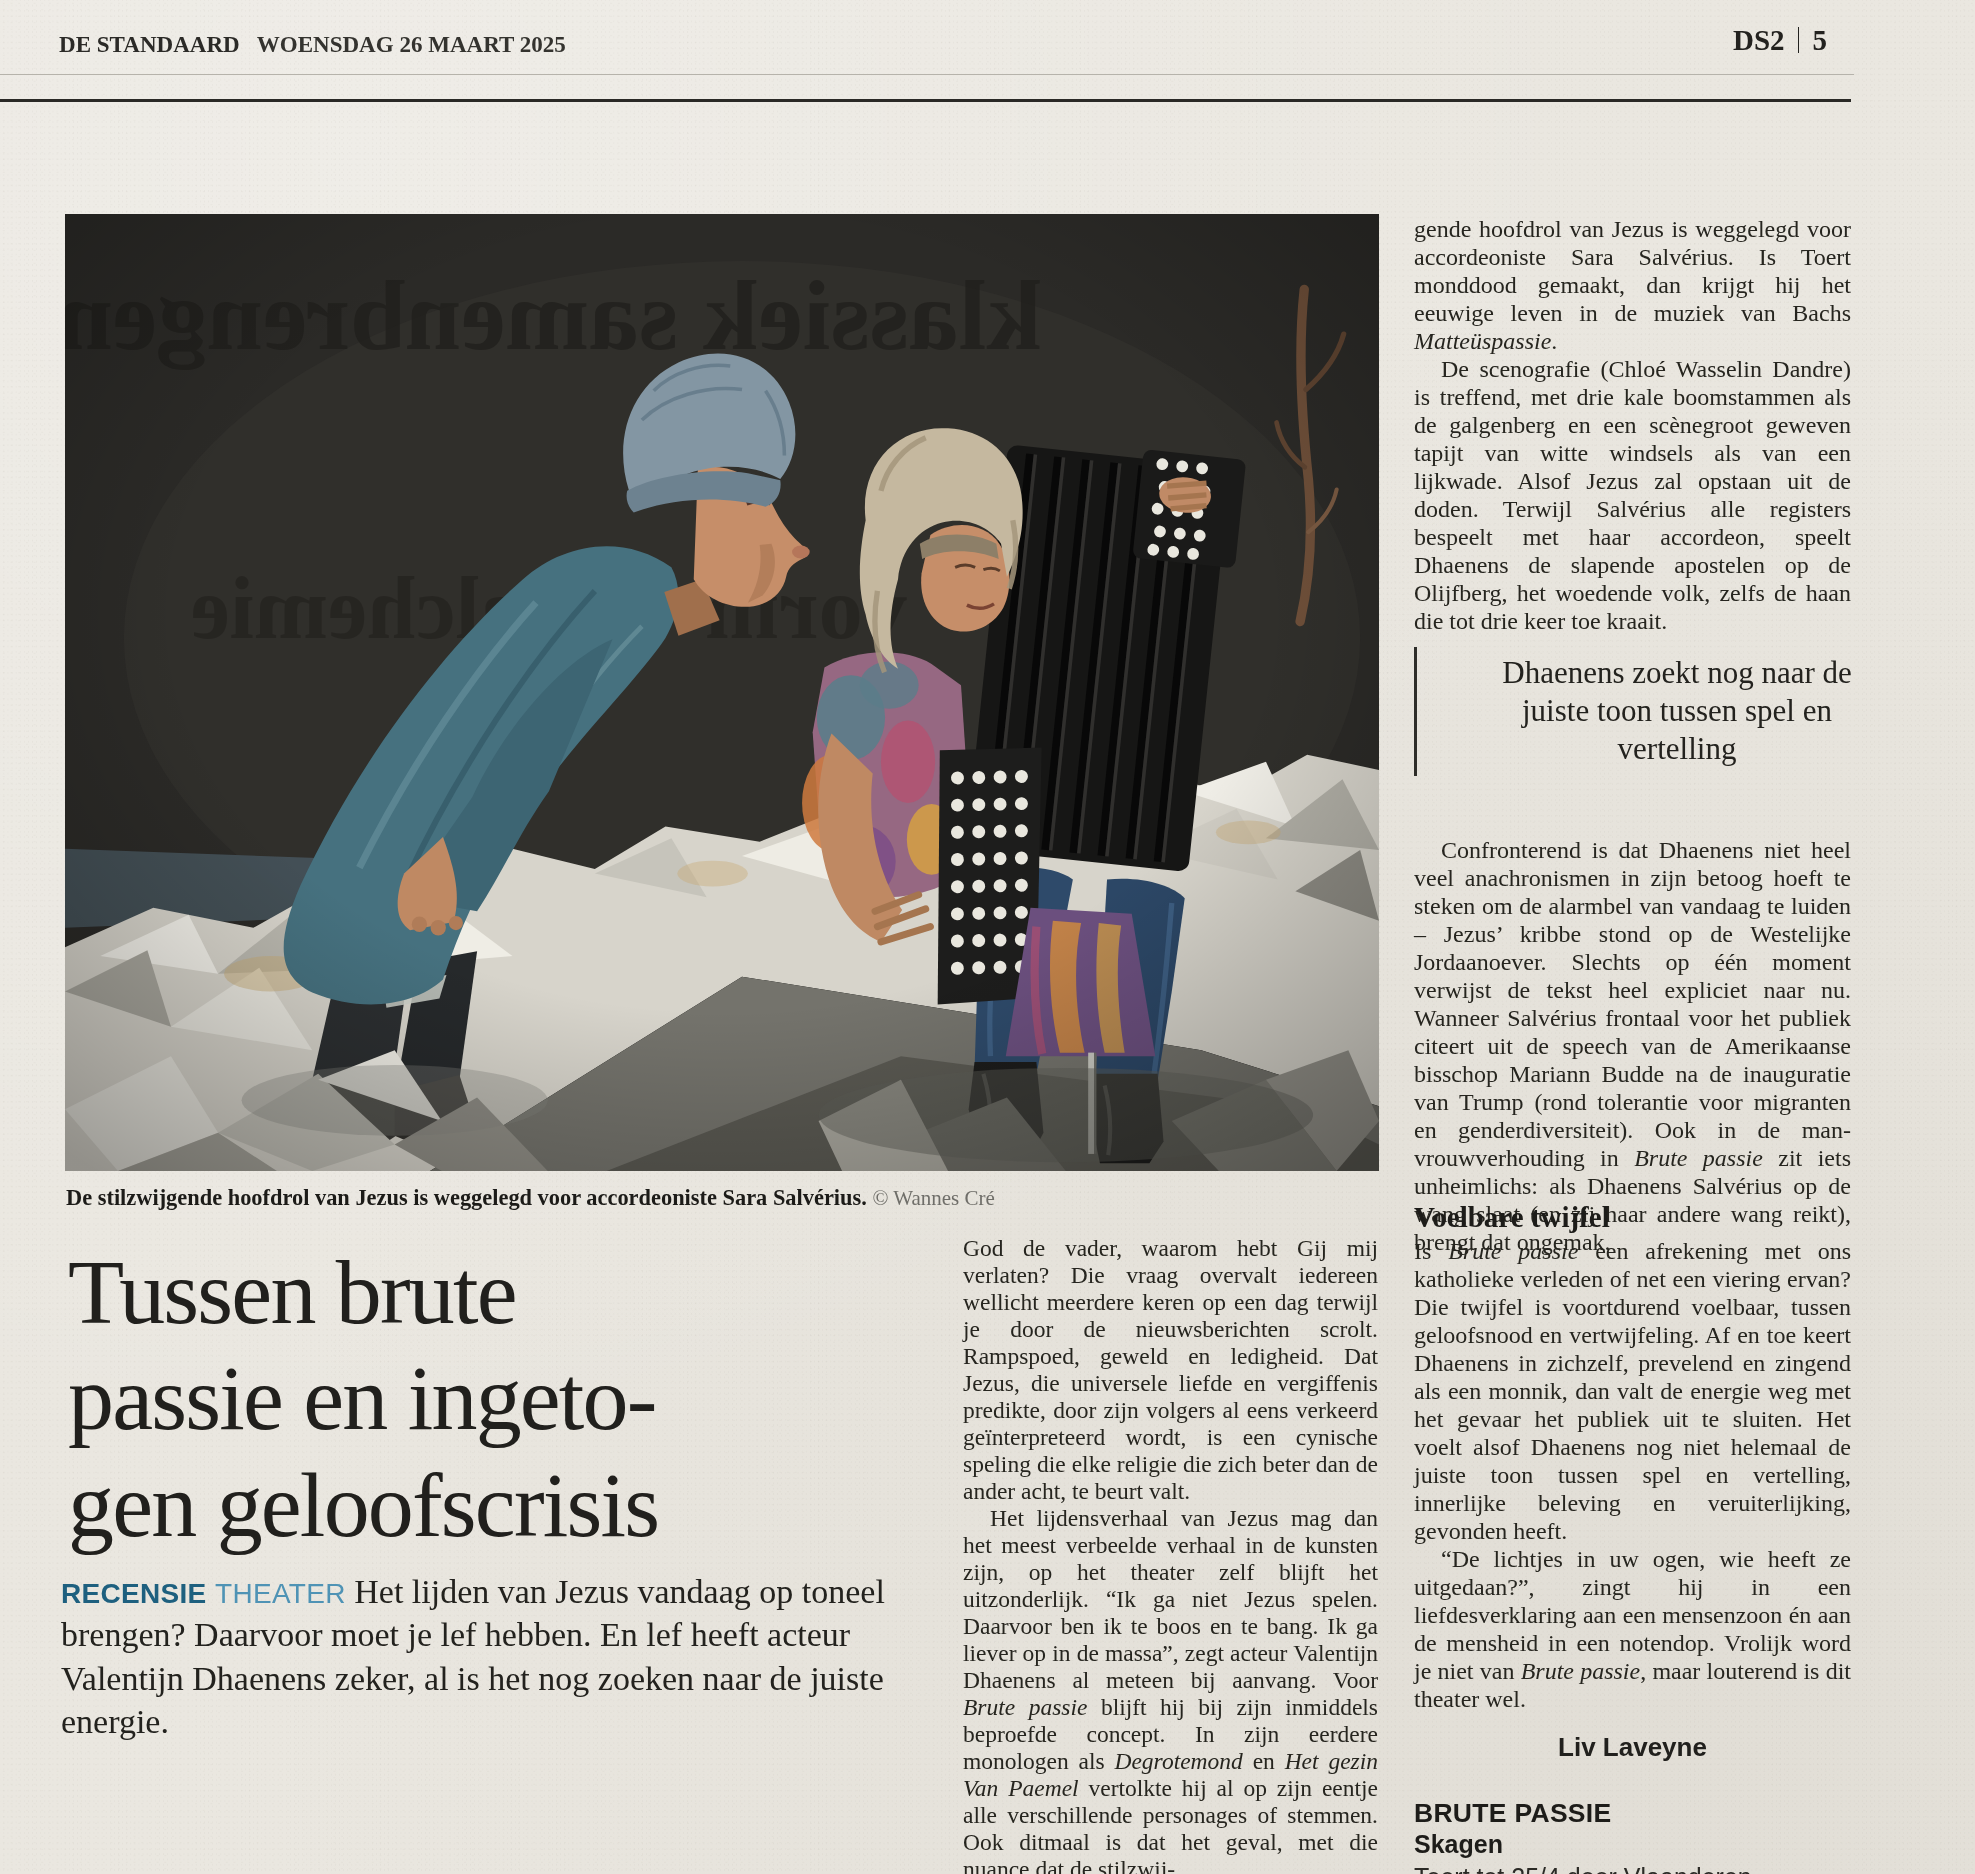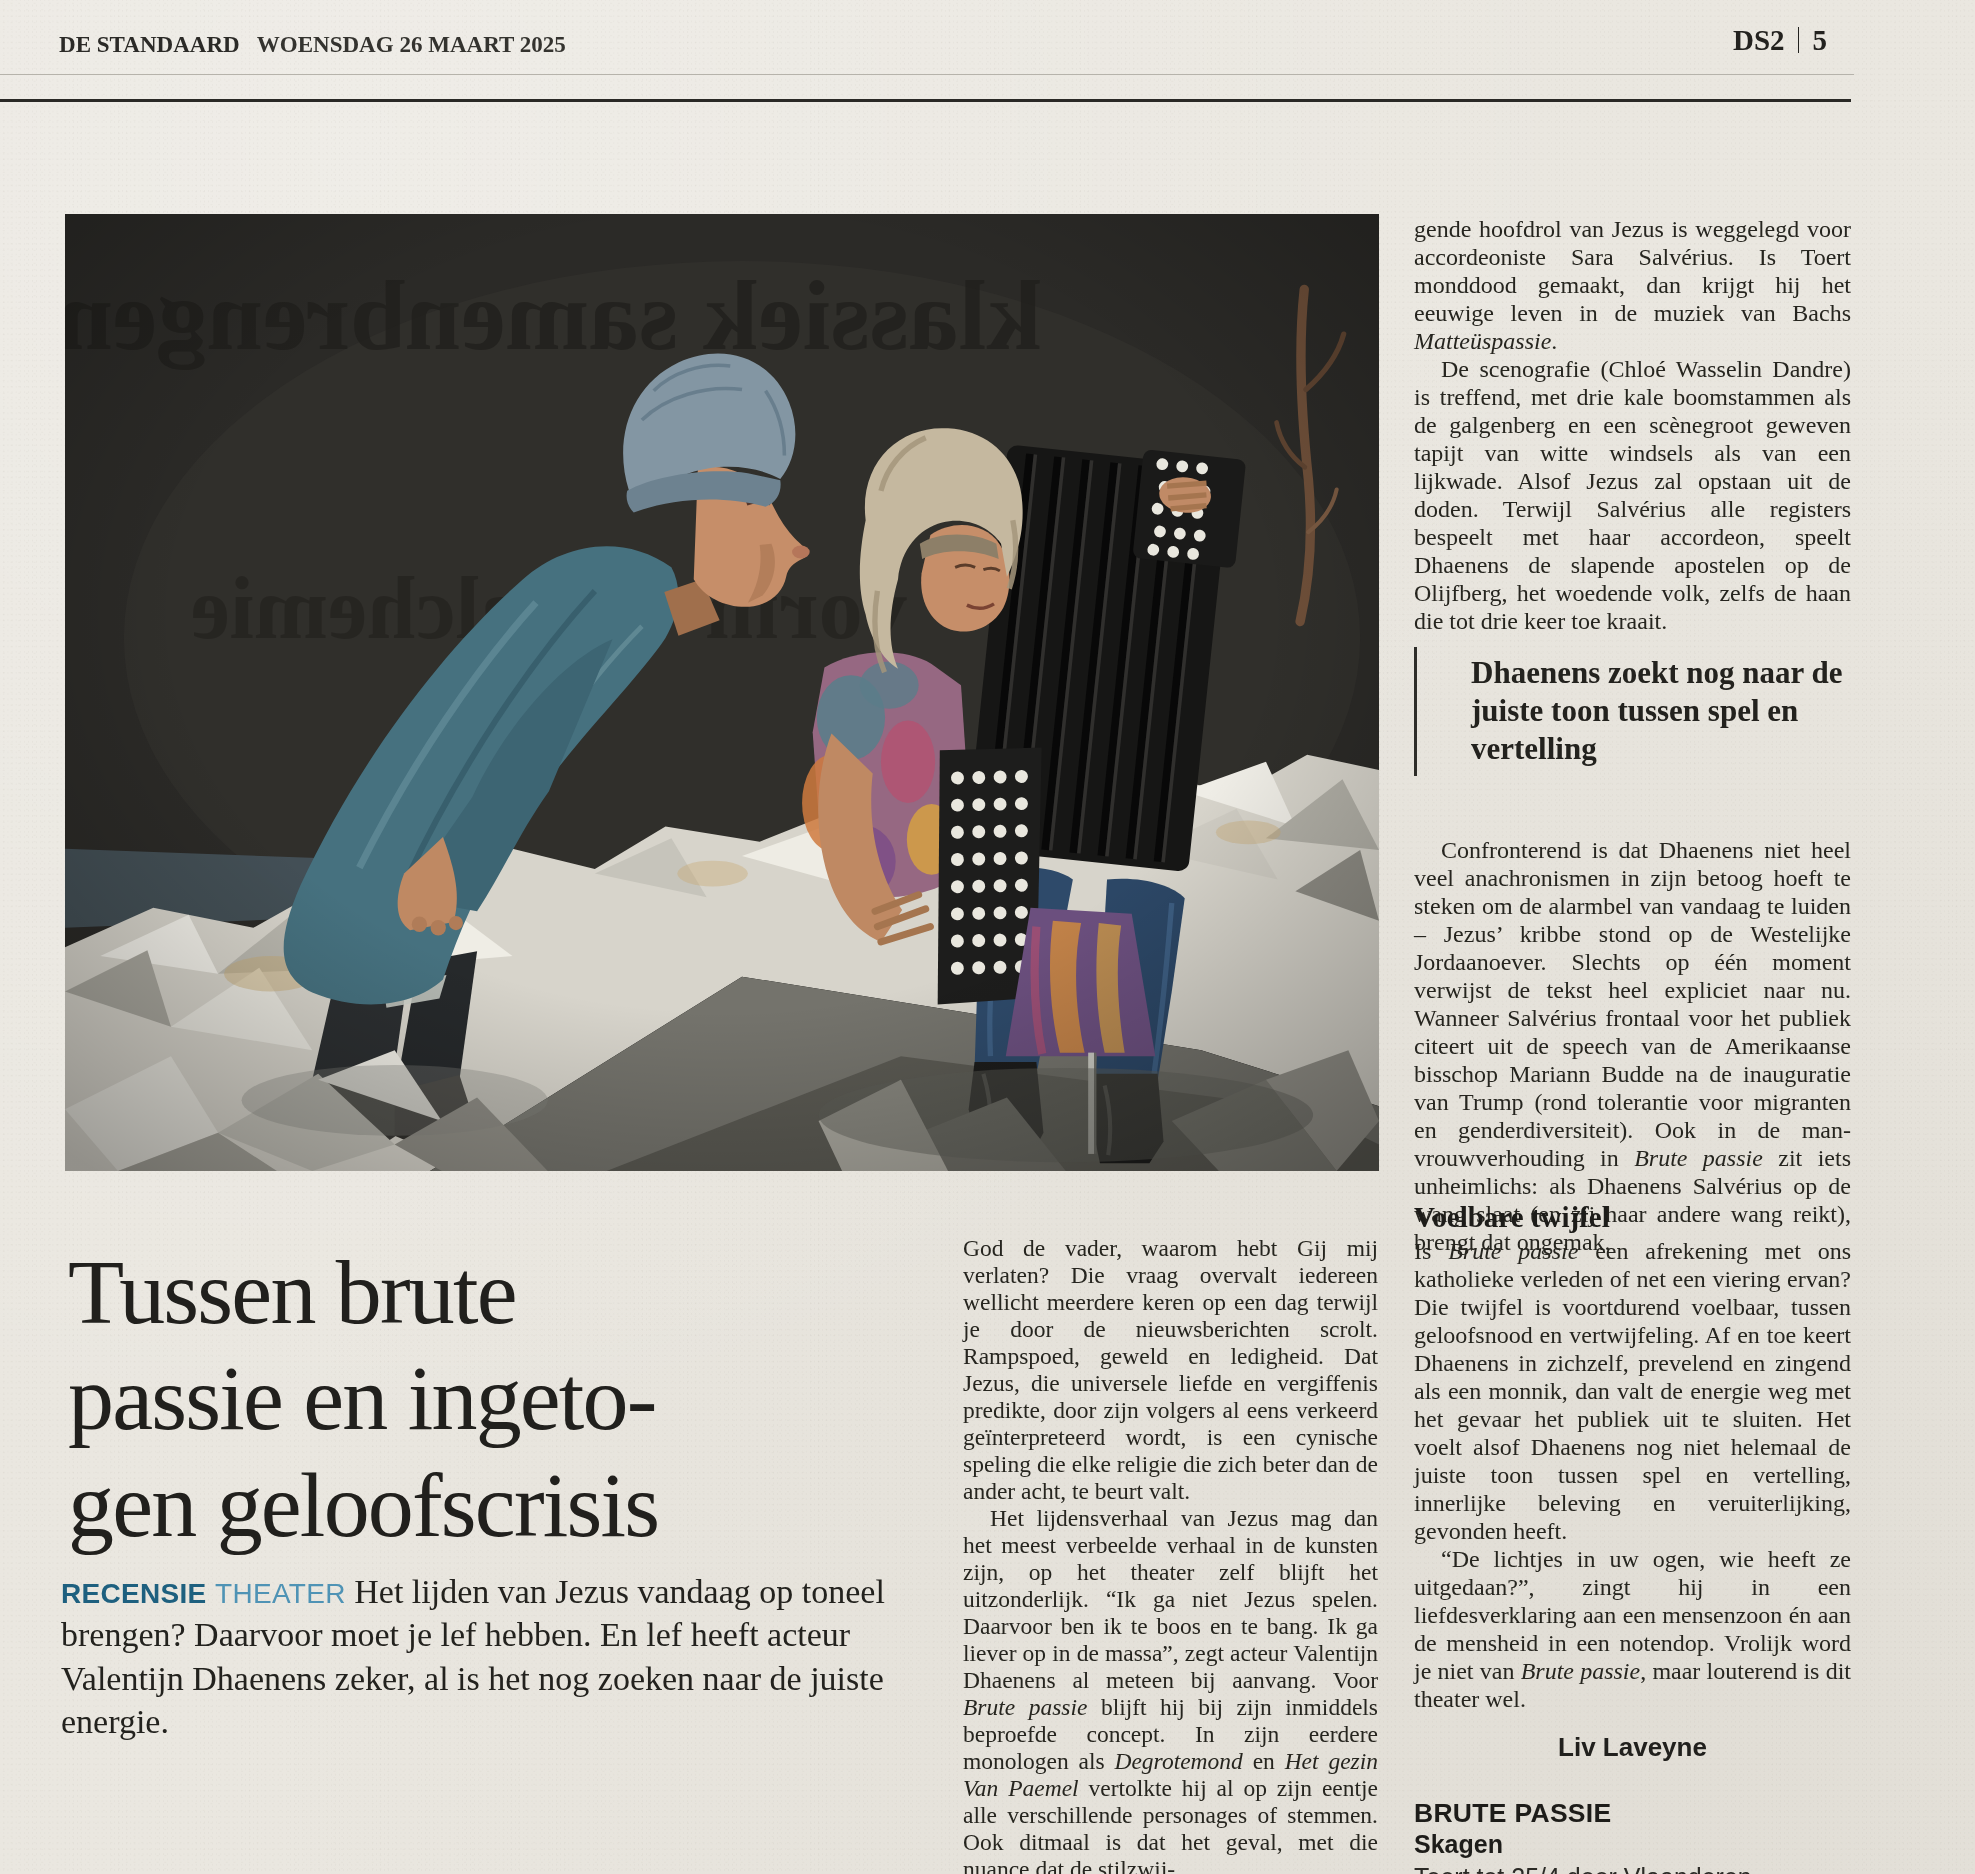--- a/index.html
+++ b/index.html
@@ -37,21 +37,21 @@
   .kicker2{font-family:"Liberation Sans",sans-serif;font-weight:400;font-size:28px;color:#4f93b5;letter-spacing:0.3px;}
   
   .colmid{left:963px;top:1235px;width:415px;font-size:23.5px;line-height:27px;text-align:justify;color:#26251f;}
   .colright{width:437px;font-size:24px;line-height:28px;text-align:justify;color:#26251f;}
   .ra{left:1414px;top:215px;}
   .rb{left:1414px;top:836px;}
   .rc{left:1414px;top:1203px;}
   p.para{margin:0;}
   p.indent{text-indent:27px;}
   .pullquote{left:1414px;top:647px;width:412px;border-left:3.5px solid #2e2d29;padding:7px 0 8.2px 54px;
-    font-size:31px;line-height:1.22;color:#23221e;text-align:left;font-weight:bold;}
+    font-size:31px;line-height:1.22;color:#23221e;text-align:center;}
   .subhead{font-weight:700;font-size:29px;margin:0 0 5.9px 0;color:#1d1c19;}
   .byline{text-align:center;font-family:"Liberation Sans",sans-serif;font-weight:700;font-size:26px;color:#21201d;margin-top:20px;}
   .infobox{margin-top:38px;font-family:"Liberation Sans",sans-serif;text-align:left;}
   .infobox .t{font-weight:700;font-size:26.5px;letter-spacing:0.3px;color:#1d1c19;}
   .infobox .c{font-weight:700;font-size:25px;margin-top:3.5px;color:#1d1c19;}
   .infobox .tour{font-weight:400;font-size:25px;margin-top:4.7px;color:#2b2a26;}
 </style>
 </head>
 <body>
 
@@ -260,20 +260,24 @@
       <g>
         <path d="M2105,128 C2094,230 2100,340 2112,450 C2120,540 2114,622 2098,692" stroke="#6e4f39" stroke-width="16" fill="none" stroke-linecap="round"></path>
         <path d="M2108,298 C2140,270 2162,240 2172,204" stroke="#5f4431" stroke-width="9" fill="none" stroke-linecap="round"></path>
         <path d="M2106,430 C2080,410 2064,384 2058,354" stroke="#5f4431" stroke-width="8" fill="none" stroke-linecap="round"></path>
         <path d="M2112,540 C2138,520 2154,496 2160,468" stroke="#7a5a42" stroke-width="7" fill="none" stroke-linecap="round"></path>
       </g>
       <rect width="2232" height="1625" fill="url(#vig)"></rect>
     </svg>
   </div>
 
+  <div class="abs caption">
+    <b>De stilzwijgende hoofdrol van Jezus is weggelegd voor accordeoniste Sara Salvérius.</b>
+    <span class="credit">© Wannes Cré</span>
+  </div>
 
   <h1 class="abs headline" style="margin:8px;font-weight:400;">Tussen brute
 passie en ingeto-
 gen geloofscrisis</h1>
 
   <div class="abs intro">
     <span class="kicker1">RECENSIE</span>
     <span class="kicker2">THEATER</span>
     <span>Het lijden van Jezus vandaag op toneel brengen? Daarvoor moet je lef hebben. En lef heeft acteur Valentijn Dhaenens zeker, al is het nog zoeken naar de juiste energie.</span>
   </div>

